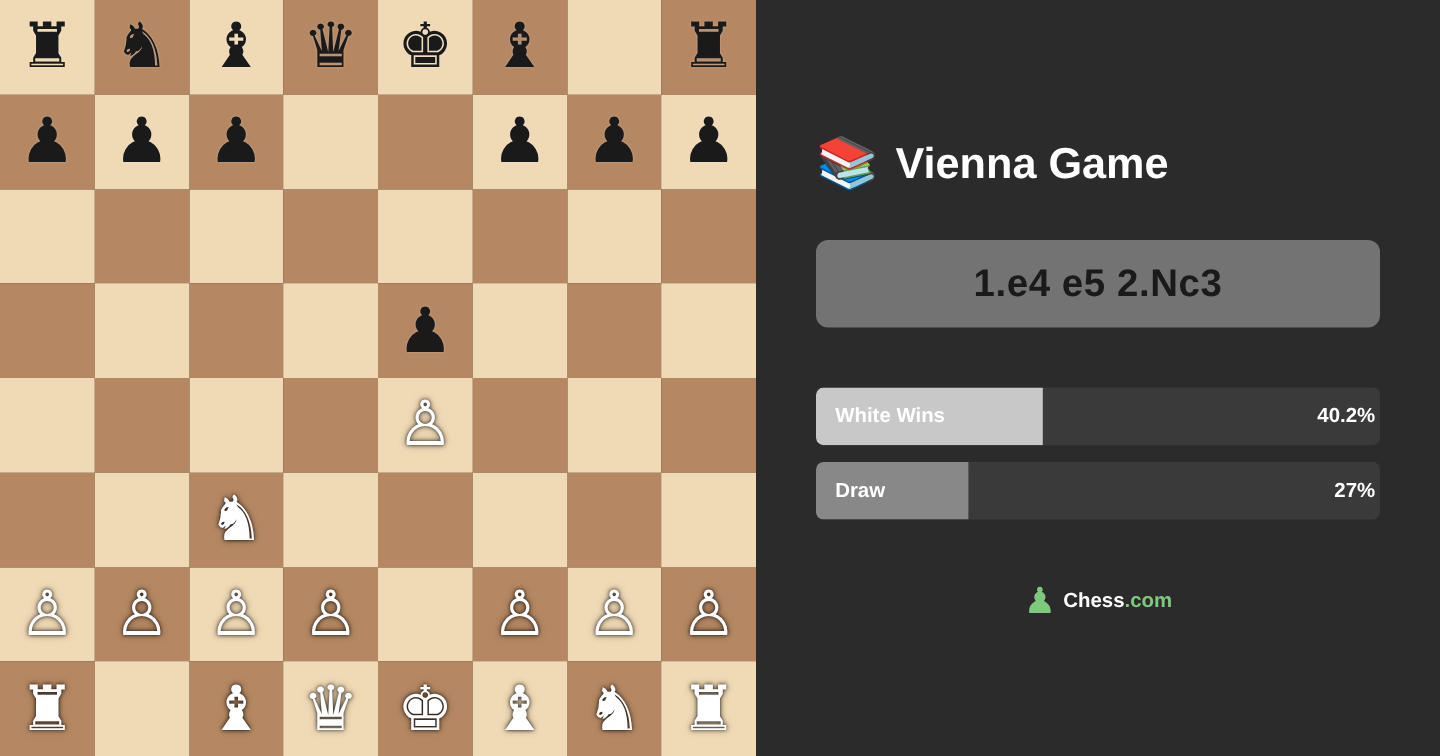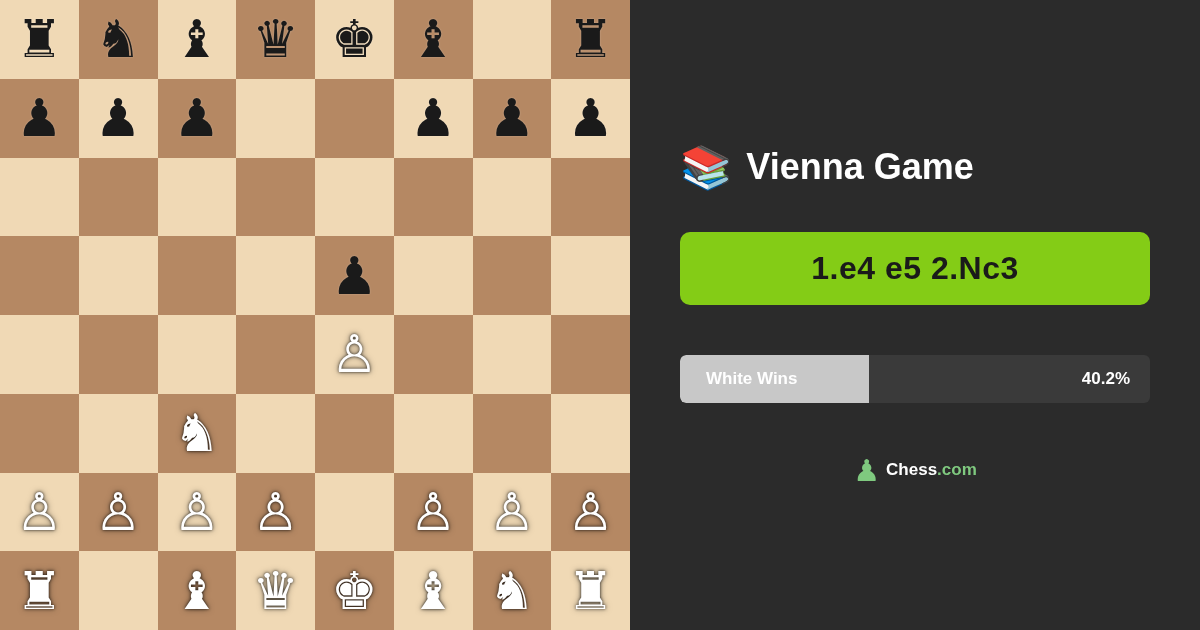--- a/index.html
+++ b/index.html
@@ -68,21 +68,21 @@
     }
 
     .opening-title {
       color: #ffffff;
       font-size: 36px;
       font-weight: 700;
       text-align: center;
     }
 
     .moves-box {
-      background: #84cc16;
+      background: #737373;
       border-radius: 10px;
       padding: 18px 36px;
       margin-bottom: 50px;
       align-self: stretch;
       text-align: center;
     }
 
     .moves-text {
       font-size: 32px;
       font-weight: 700;
@@ -115,31 +115,31 @@
       height: 100%;
       border-radius: 6px 0 0 6px;
     }
 
     .stat-label {
       position: relative;
       z-index: 1;
       color: #ffffff;
       font-size: 17px;
       font-weight: 600;
-      padding-left: 26px;
+      padding-left: 16px;
       flex: 1;
     }
 
     .stat-value {
       position: relative;
       z-index: 1;
       color: #ffffff;
       font-size: 17px;
       font-weight: 600;
-      padding-right: 20px;
+      padding-right: 4px;
     }
 
     .bar-white { background: #c8c8c8; }
     .bar-draw  { background: #888888; }
     .bar-black { background: #3a3a3a; border: none; }
 
     .logo-section {
       display: flex;
       align-items: center;
       gap: 6px;
@@ -308,20 +308,25 @@
 
   <div class="moves-box">
     <span class="moves-text">1.e4 e5 2.Nc3</span>
   </div>
 
   <div class="stats-section" id="stats-section">
   <div class="stat-row">
         <div class="stat-bar bar-white" style="width: 40.2%;"></div>
         <span class="stat-label">White Wins</span>
         <span class="stat-value">40.2%</span>
+      </div>
+      <div class="stat-row">
+        <div class="stat-bar bar-draw" style="width: 27%;"></div>
+        <span class="stat-label">Draw</span>
+        <span class="stat-value">27%</span>
       </div>
     </div>
 
   <div class="logo-section">
     <span class="chess-pawn-logo">♟</span>
     <span class="logo-text">
       <span class="logo-chess">Chess</span><span class="logo-dot">.</span><span class="logo-com">com</span>
     </span>
   </div>
 </div>

